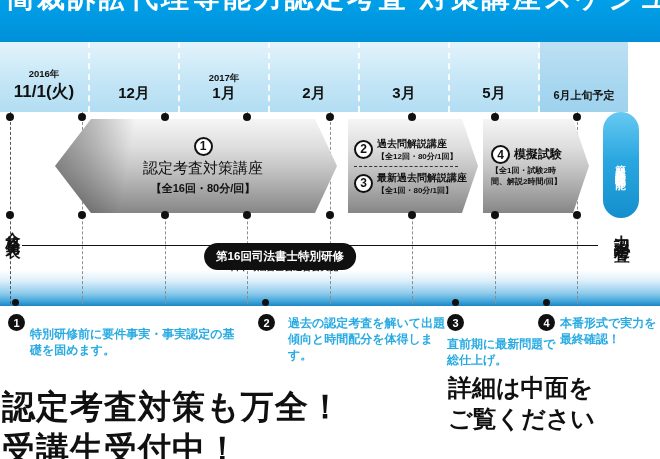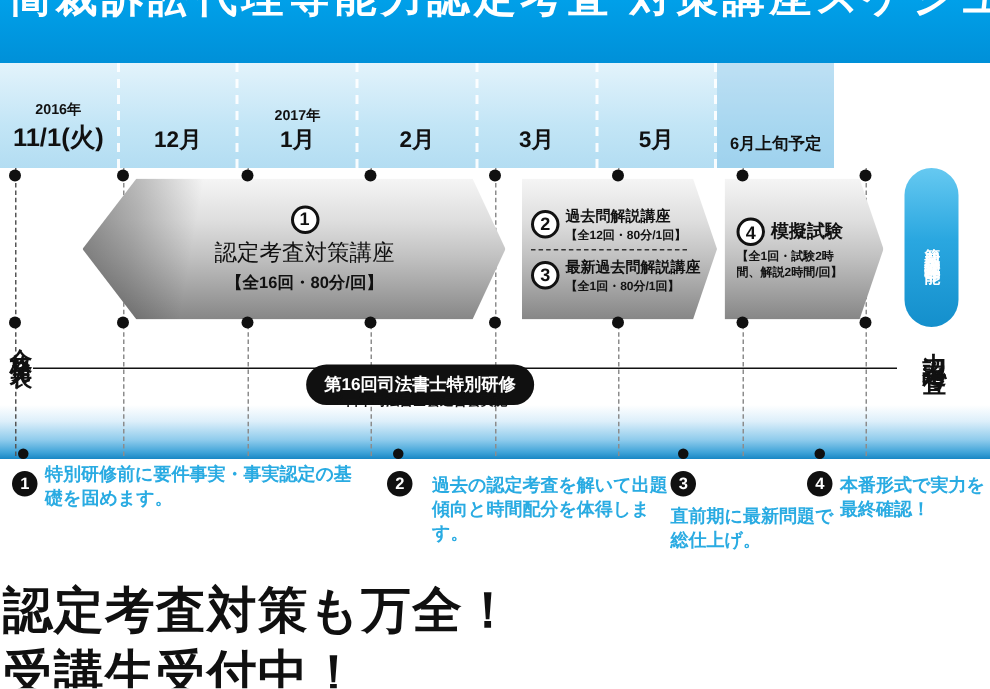--- a/index.html
+++ b/index.html
@@ -6,21 +6,21 @@
   .stage{position:relative;width:660px;height:459px;overflow:hidden;background:#ffffff;
          font-family:"Liberation Sans","DejaVu Sans",sans-serif;color:#111;}
 
   
   .topband{position:absolute;left:0;top:0;width:660px;height:42px;overflow:hidden;
            background:linear-gradient(180deg,#00a0e9 0%,#0090d8 100%);}
   .toptitle{position:absolute;left:6px;top:-21px;font-size:28px;font-weight:bold;color:#fff;
             white-space:nowrap;letter-spacing:3px;}
 
   
-  .monthband{position:absolute;left:0;top:42px;width:556px;height:70px;display:flex;
+  .monthband{position:absolute;left:0;top:42px;width:628px;height:70px;display:flex;
              background:linear-gradient(180deg,#e3f3fb 0%,#c2e5f6 60%,#b3ddf2 100%);}
   .mcol{flex:1;display:flex;flex-direction:column;align-items:center;justify-content:flex-end;
         padding-bottom:9px;border-right:2px dashed rgba(255,255,255,.9);min-width:0;}
   .mcol:last-child{border-right:none;background:rgba(120,190,230,.35);}
   .myear{font-size:9.5px;font-weight:bold;height:12px;line-height:12px;}
   .mlabel{font-size:15px;font-weight:bold;white-space:nowrap;}
   .mcol:first-child .mlabel{font-size:17px;}
   .mcol:last-child .mlabel{font-size:11px;}
 
   
@@ -196,29 +196,33 @@
   <div class="dot" style="left:408px;top:211px"></div>
   <div class="dot" style="left:491px;top:211px"></div>
   <div class="dot" style="left:573px;top:211px"></div>
 
   <div class="dot small" style="left:12px;top:299px"></div>
   <div class="dot small" style="left:262px;top:299px"></div>
   <div class="dot small" style="left:452px;top:299px"></div>
   <div class="dot small" style="left:543px;top:299px"></div>
 
   <div class="snum" style="left:8px;top:314px">1</div>
-  <div class="note-text" style="left:30px;top:308px;width:212px">特別研修前に要件事実・事実認定の基礎を固めます。</div>
+  <div class="note-text" style="left:30px;top:326px;width:212px">特別研修前に要件事実・事実認定の基礎を固めます。</div>
 
   <div class="snum" style="left:258px;top:314px">2</div>
   <div class="note-text" style="left:288px;top:315px;width:160px">過去の認定考査を解いて出題傾向と時間配分を体得します。</div>
 
   <div class="snum" style="left:447px;top:314px">3</div>
   <div class="note-text" style="left:447px;top:336px;width:112px">直前期に最新問題で総仕上げ。</div>
 
   <div class="snum" style="left:538px;top:314px">4</div>
   <div class="note-text" style="left:560px;top:315px;width:97px">本番形式で実力を最終確認！</div>
 
   <div class="headline">
     <div>認定考査対策も万全！</div>
     <div>受講生受付中！</div>
   </div>
+  <div class="cta">
+    <div>詳細は中面を</div>
+    <div>ご覧ください</div>
+  </div>
 
 </div>
 
 </body></html>

